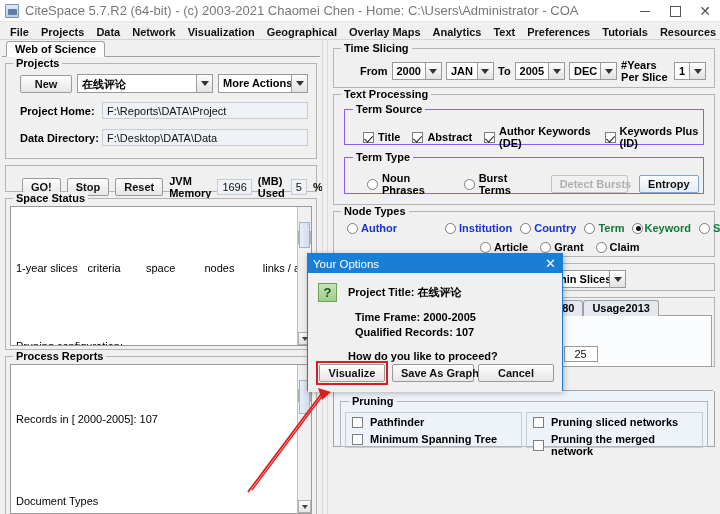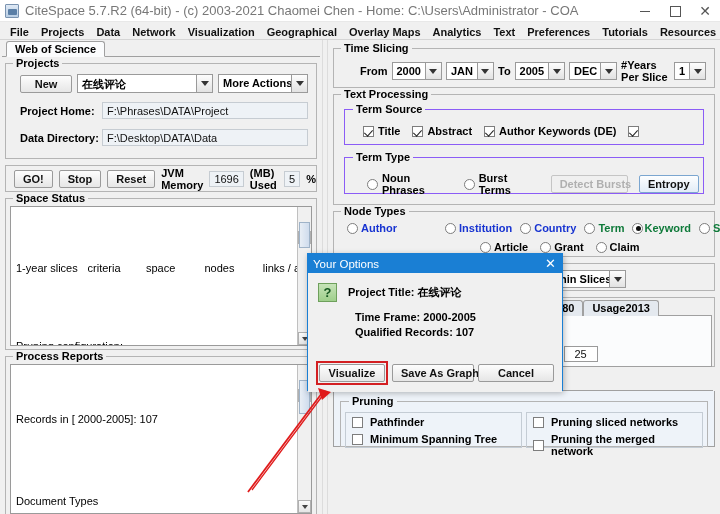--- a/index.html
+++ b/index.html
@@ -213,30 +213,30 @@
         <div class="combo" style="width:90px;">
           <div class="cval">More Actions ...</div>
           <div class="carrow">
               <div class="tri-down"></div>
             </div>
         </div>
       </div>
 
       <div class="row" style="margin:9px 4px 0 10px;">
         <div class="lbl" style="width:82px;">Project Home:</div>
-        <div class="txtfield" style="flex:1;">F:\Phrases\DATA\Project</div>
+        <div class="txtfield" style="flex:1;">F:\Reports\DATA\Project</div>
       </div>
 
       <div class="row" style="margin:10px 4px 0 10px;">
         <div class="lbl" style="width:82px;">Data Directory:</div>
         <div class="txtfield" style="flex:1;">F:\Desktop\DATA\Data</div>
       </div>
     </div>
 
-    <div class="group" style="height:27px; padding:0;">
+    <div class="group" style="height:27px; padding:8px;">
       <div class="row" style="height:25px; gap:6px; padding-left:8px;">
         <div class="btn" style="width:46px;">GO!</div>
         <div class="btn" style="width:50px;">Stop</div>
         <div class="btn" style="width:52px;">Reset</div>
         <div class="lbl">JVM Memory</div>
         <div class="numfield" style="width:36px;">1696</div>
         <div class="lbl">(MB) Used</div>
         <div class="numfield" style="width:22px;">5</div>
         <div class="lbl">%</div>
       </div>
@@ -351,20 +351,21 @@
           <div class="row" style="gap:4px;">
             <span class="cb on"></span>
             <span class="lbl">Abstract</span>
           </div>
           <div class="row" style="gap:4px;">
             <span class="cb on"></span>
             <span class="lbl">Author Keywords (DE)</span>
           </div>
           <div class="row" style="gap:4px;">
             <span class="cb on"></span>
+            <span class="lbl">Keywords Plus (ID)</span>
           </div>
         </div>
       </div>
 
       <div class="subgroup" style="height:37px; margin-top:12px;">
         <div class="gtitle">Term Type</div>
         <div class="row" style="margin:9px 0 0 18px; gap:11px;">
           <div class="row" style="gap:4px;">
             <span class="rb"></span>
             <span class="lbl">Noun Phrases</span>
@@ -498,20 +499,21 @@
 <div id="dialog">
   <div id="dialog-title">
     <span>Your Options</span>
     <span id="dialog-close">✕</span>
   </div>
   <div id="dialog-body">
     <div id="q-icon">?</div>
     <div class="dlg-line" style="left:40px; top:12px;">Project Title: 在线评论</div>
     <div class="dlg-line" style="left:47px; top:38px;">Time Frame: 2000-2005</div>
     <div class="dlg-line" style="left:47px; top:53px;">Qualified Records: 107</div>
+    <div class="dlg-line" style="left:40px; top:77px;">How do you like to proceed?</div>
     <div id="dlg-buttons">
       <div id="visualize-wrap">
         <div class="btn" style="width:66px;">Visualize</div>
       </div>
       <div class="btn" style="width:82px; align-self:center;">Save As GraphML</div>
       <div class="btn" style="width:76px; align-self:center;">Cancel</div>
     </div>
   </div>
 </div>
 

